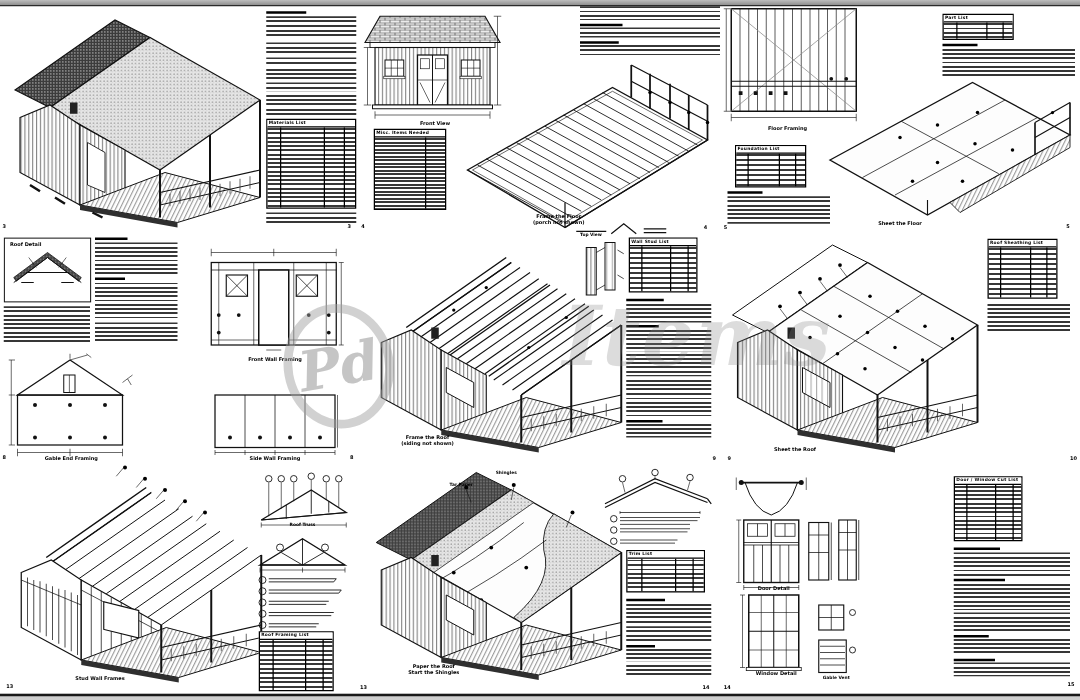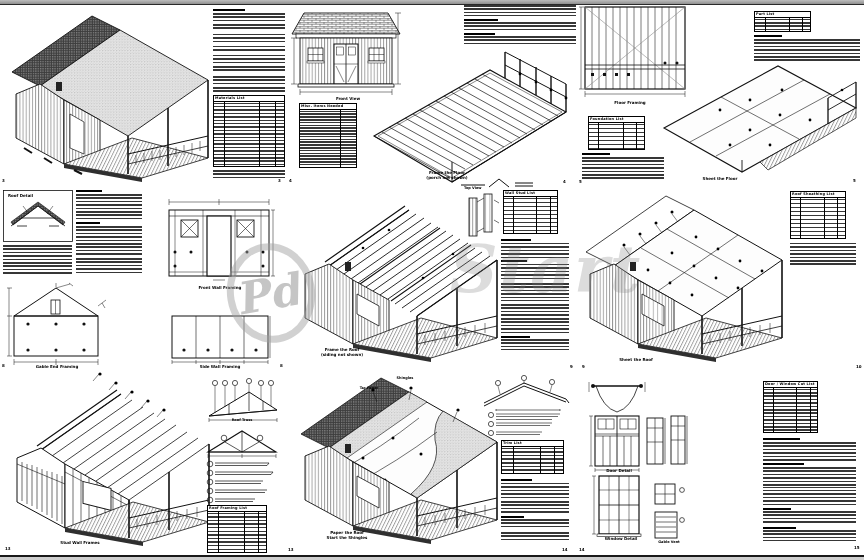--- a/index.html
+++ b/index.html
@@ -587,15 +587,15 @@
   <span class="pg" style="left:856px;top:365px">10</span>
   <span class="pg" style="left:5px;top:547px">13</span>
   <span class="pg" style="left:288px;top:548px">13</span>
   <span class="pg" style="left:562px;top:548px">14</span>
   <span class="pg" style="left:579px;top:548px">14</span>
   <span class="pg" style="left:854px;top:546px">15</span>
 
   <div class="wm-circle">
     <span>Pd</span>
   </div>
-  <div class="wm-text">Start</div>
+  <div class="wm-text">Items</div>
 
 </div>
 
 </body></html>

